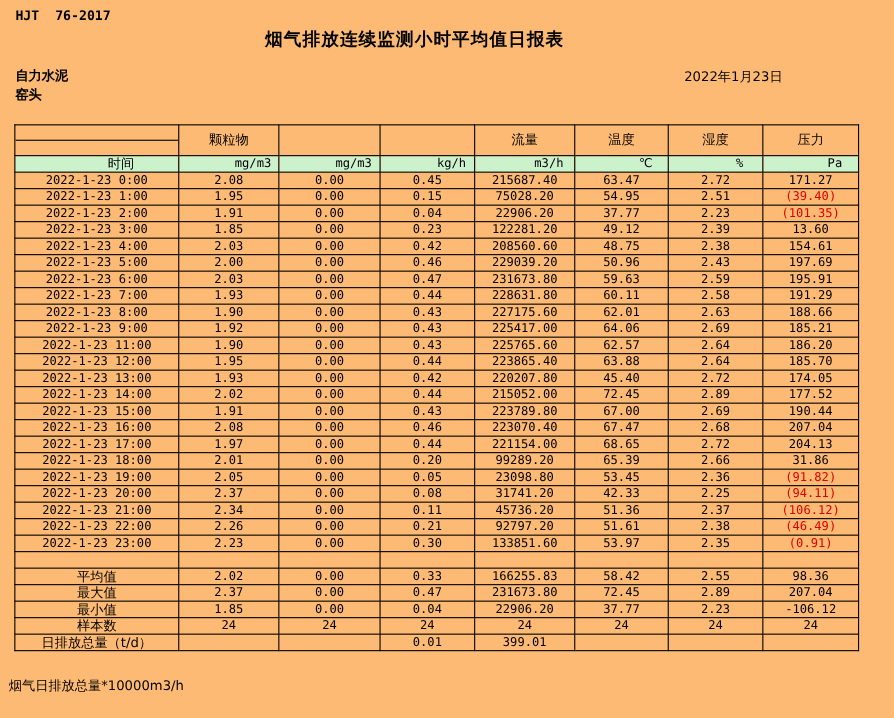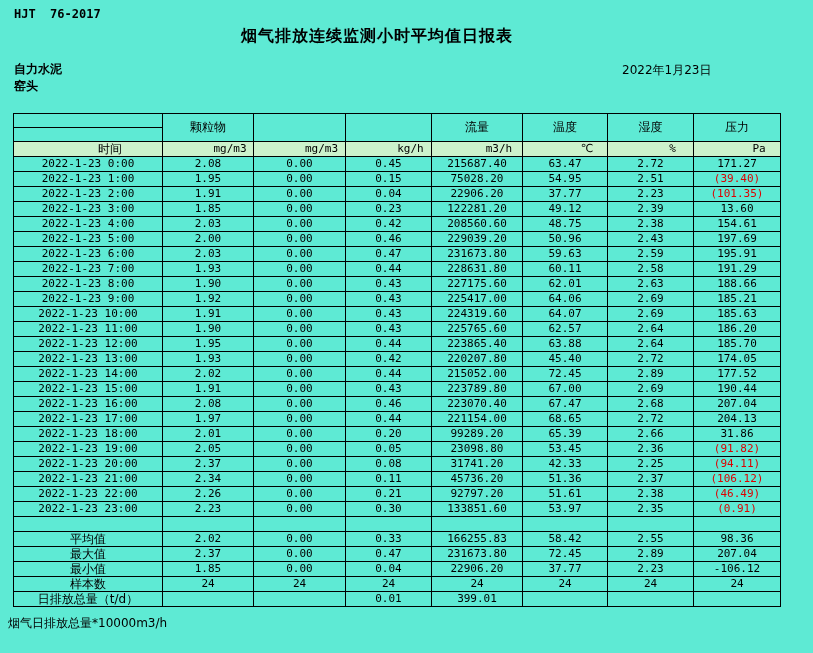--- a/index.html
+++ b/index.html
@@ -1,17 +1,17 @@
 <!DOCTYPE html>
 <html style="--green: #CCF2CC; --red: #DD0000;"><head>
 <meta charset="utf-8">
 <style>
   html,body{margin:0;padding:0;background:#fff;}
   body{width:813px;height:653px;position:relative;font-family:"DejaVu Sans",sans-serif;color:#000;}
-  .page{position:absolute;inset:0;background:#5eead4;}
+  .page{position:absolute;inset:0;background:#fdba74;}
   .doc-code{position:absolute;left:14px;top:7px;font-family:"DejaVu Sans Mono",monospace;font-weight:bold;font-size:12px;white-space:pre;}
   .title{position:absolute;left:195px;top:26px;font-size:16px;font-weight:bold;letter-spacing:1px;margin-left:46px;}
   .company{position:absolute;left:14px;top:61px;font-size:12px;font-weight:bold;}
   .station{position:absolute;left:14px;top:78px;font-size:12px;font-weight:bold;}
   .date{position:absolute;left:622px;top:62px;font-size:12px;}
   table.report{position:absolute;left:13px;top:113px;width:768px;border-collapse:collapse;table-layout:fixed;
     font-family:"DejaVu Sans Mono","DejaVu Sans",monospace;}
   table.report th, table.report td{border:1px solid #000;padding:0;margin:0;text-align:center;vertical-align:middle;
     font-weight:normal;overflow:hidden;white-space:nowrap;}
   tr.group-row th{height:27px;font-size:12px;font-family:"DejaVu Sans",sans-serif;}
@@ -170,30 +170,20 @@
           <td>2022-1-23 9:00</td>
           <td>1.92</td>
           <td>0.00</td>
           <td>0.43</td>
           <td>225417.00</td>
           <td>64.06</td>
           <td>2.69</td>
           <td>185.21</td>
         </tr>
         <tr>
-          <td>2022-1-23 10:00</td>
-          <td>1.91</td>
-          <td>0.00</td>
-          <td>0.43</td>
-          <td>224319.60</td>
-          <td>64.07</td>
-          <td>2.69</td>
-          <td>185.63</td>
-        </tr>
-        <tr>
           <td>2022-1-23 11:00</td>
           <td>1.90</td>
           <td>0.00</td>
           <td>0.43</td>
           <td>225765.60</td>
           <td>62.57</td>
           <td>2.64</td>
           <td>186.20</td>
         </tr>
         <tr>

